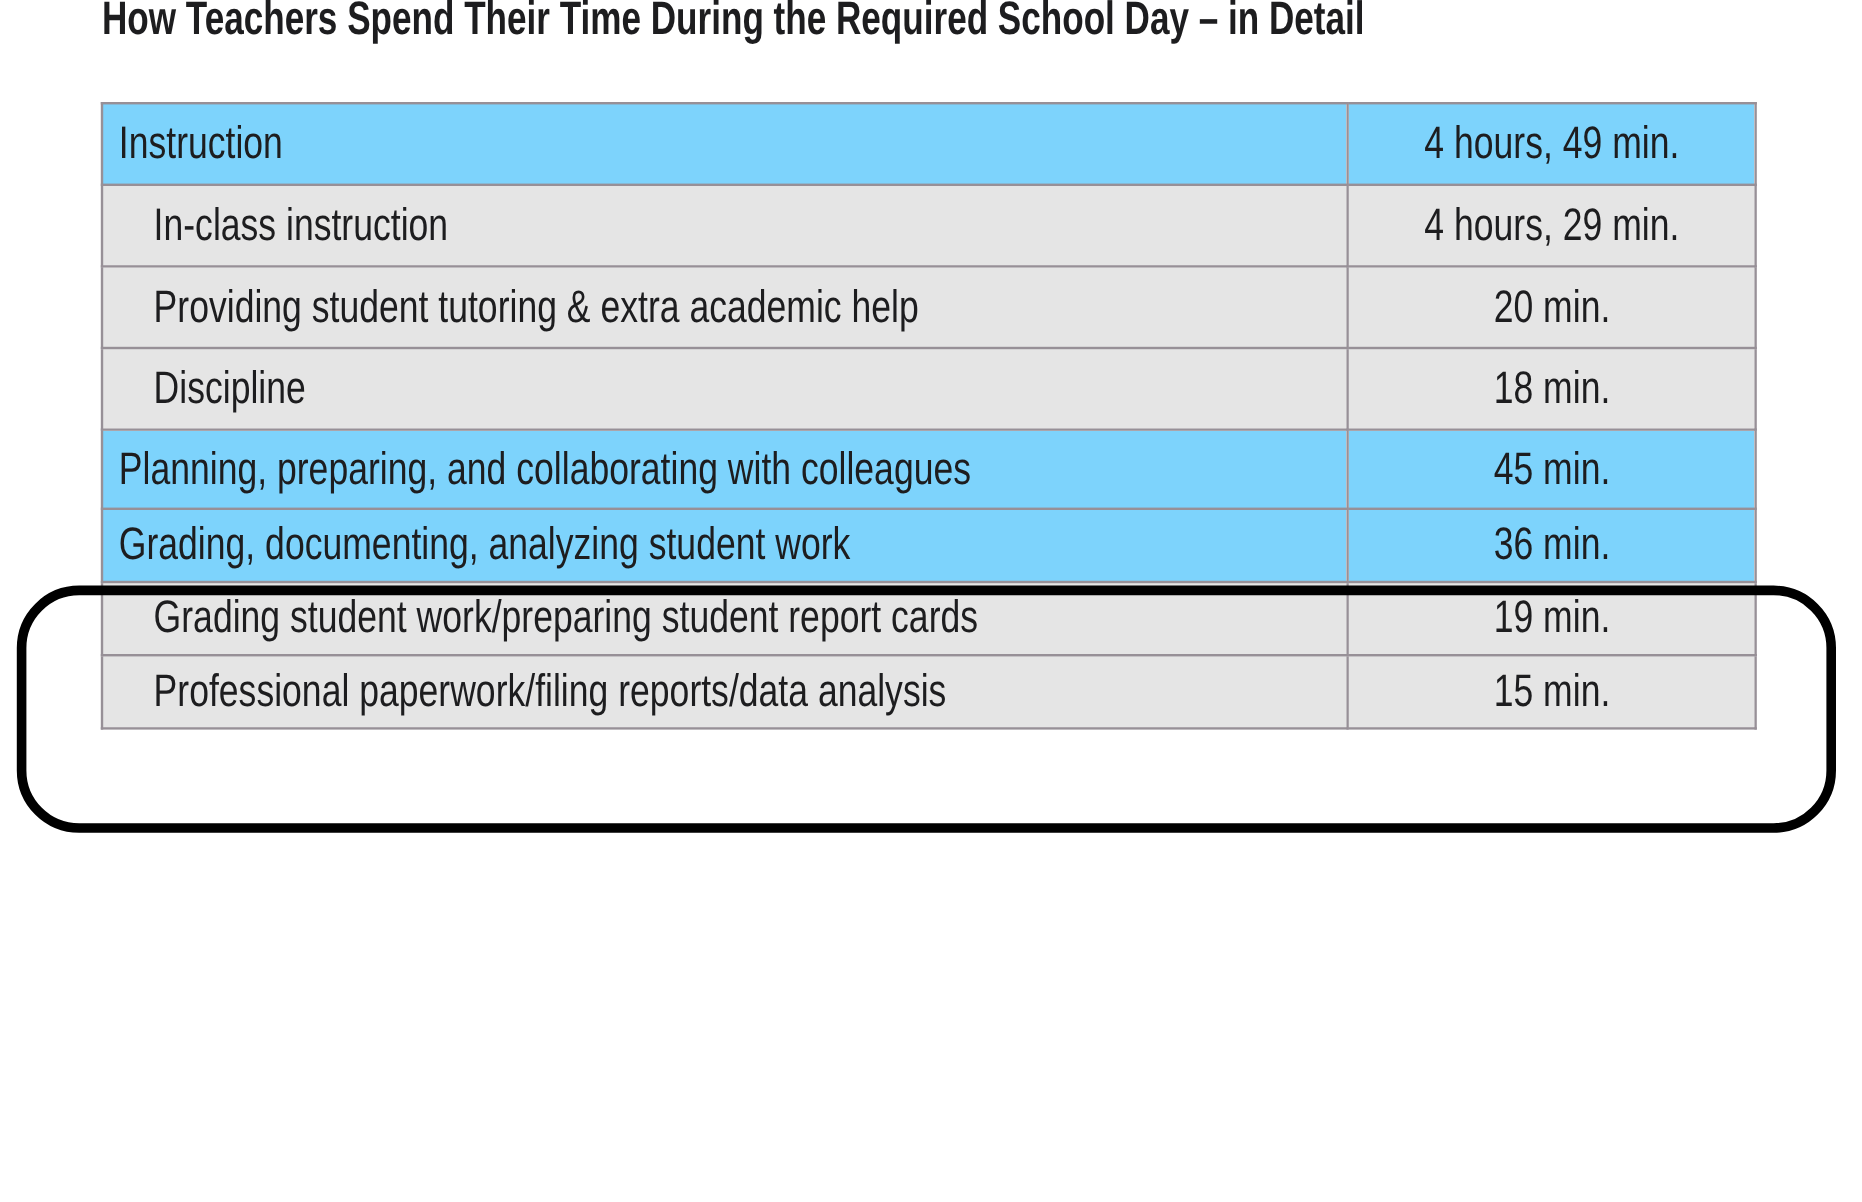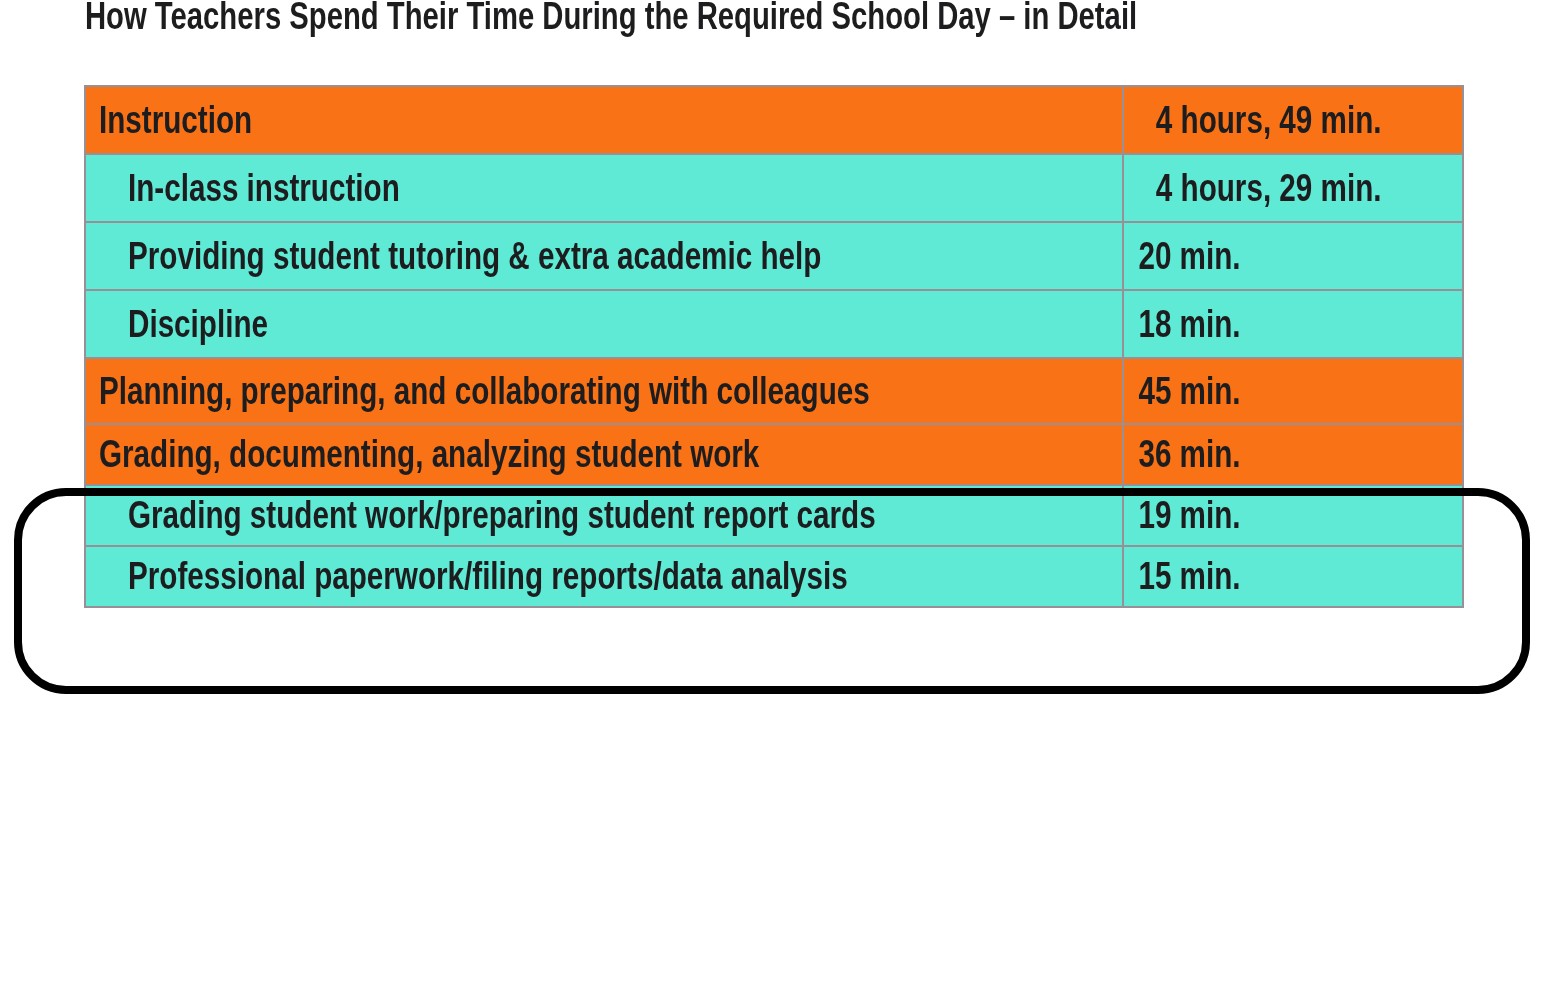--- a/index.html
+++ b/index.html
@@ -42,37 +42,37 @@
     border: 2px solid #979097;
     vertical-align: middle;
     font-size: 38px;
     padding: 0;
     overflow: hidden;
   }
   tr.rh-a { height: 68px; }
   tr.rh-b { height: 66px; }
   tr.rh-c { height: 61px; }
   tr.category td {
-    background: #f97316;
-    font-weight: bold;
+    background: #7dd3fc;
+    font-weight: normal;
   }
   tr.detail td {
-    background: #5eead4;
-    font-weight: bold;
+    background: #e5e5e5;
+    font-weight: normal;
   }
   td.label { text-align: left; }
   td.label .cell-text {
     display: inline-block;
     white-space: nowrap;
     transform: scaleX(0.78);
     transform-origin: 0 50%;
   }
   tr.category td.label { padding-left: 13px; }
   tr.detail td.label { padding-left: 42px; }
-  td.value { }
+  td.value { text-align: center; }
   td.value .cell-text {
     display: inline-block;
     white-space: nowrap;
     transform: scaleX(0.78);
     transform-origin: 50% 50%;
   }
   .annotation {
     position: absolute;
     left: 14px;
     top: 488px;

